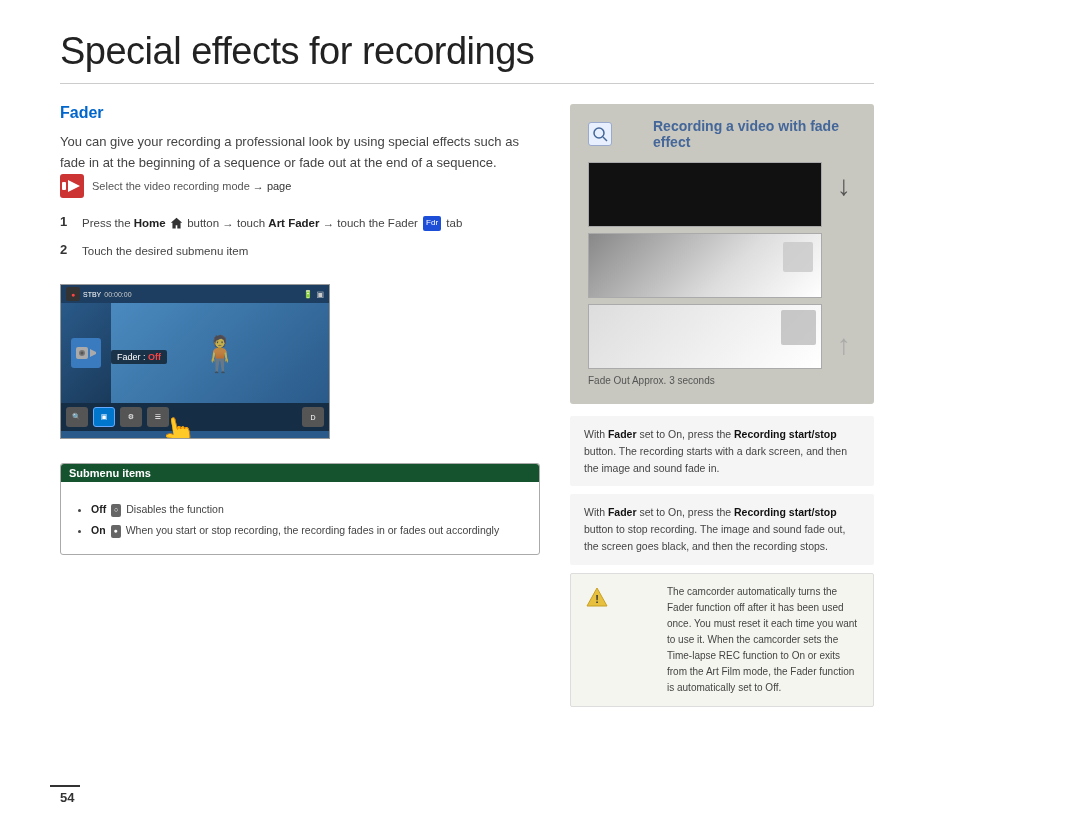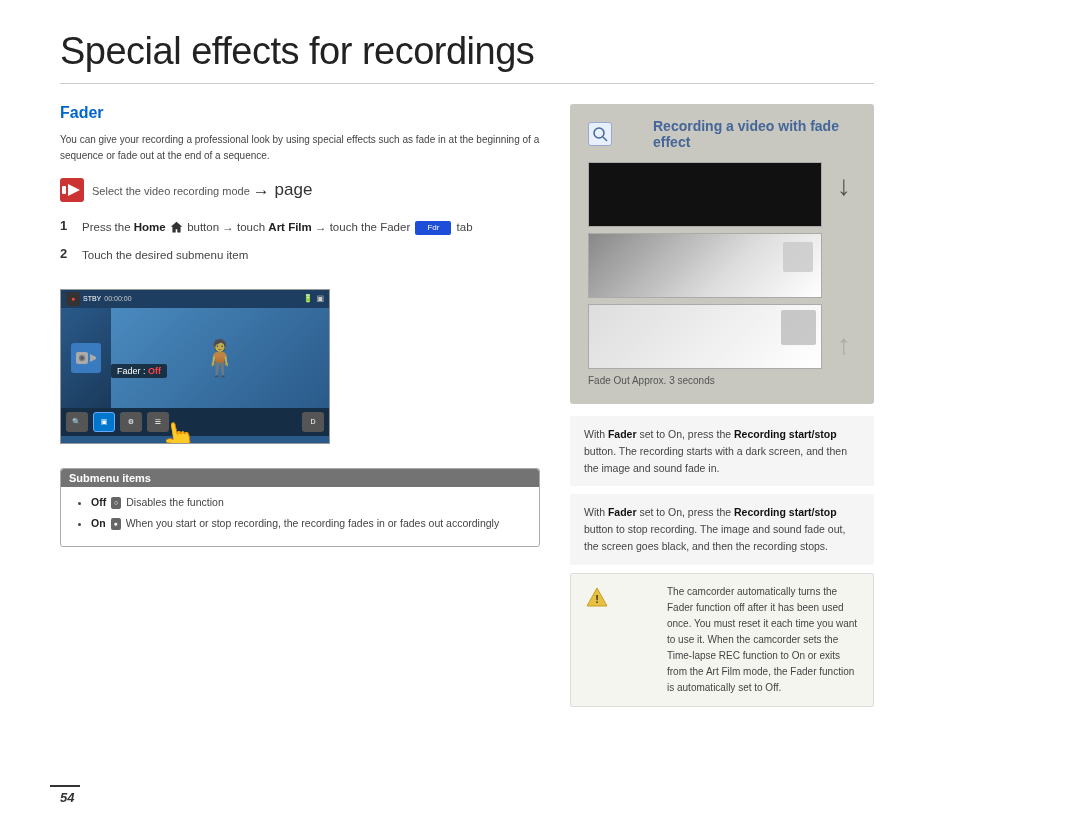--- a/index.html
+++ b/index.html
@@ -50,24 +50,23 @@
     }
 
     .section-title {
       font-size: 16px;
       color: #0066cc;
       font-weight: 600;
       margin-bottom: 10px;
     }
 
     .intro-text {
-      font-size: 10px;
+      font-size: 13px;
       line-height: 1.6;
       color: #444;
-      margin-bottom: 14px;
     }
 
     .prerequisite-box {
       display: flex;
       align-items: center;
       gap: 8px;
       margin-bottom: 16px;
     }
 
     .prereq-icon {
@@ -76,21 +75,21 @@
       flex-shrink: 0;
     }
 
     .prereq-text {
       font-size: 11px;
       color: #555;
     }
 
     .arrow-text {
       color: #333;
-      font-size: 17px;
+      font-size: 11px;
     }
 
     .steps-list {
       list-style: none;
       margin-bottom: 14px;
     }
 
     .step-item {
       display: flex;
       gap: 8px;
@@ -115,21 +114,21 @@
     .step-text strong {
       font-weight: 700;
       color: #222;
     }
 
     .tab-icon {
       display: inline-block;
       background: #1d4ed8;
       color: #fff;
       font-size: 8px;
-      padding: 1px 12px;
+      padding: 1px 3px;
       border-radius: 2px;
       vertical-align: middle;
       margin: 0 2px;
     }
 
     
     .camera-screenshot {
       width: 270px;
       height: 155px;
       border: 1px solid #999;
@@ -210,21 +209,21 @@
 
     .cam-figure {
       color: rgba(255,255,255,0.7);
       font-size: 35px;
       line-height: 1;
     }
 
     
     .fader-overlay {
       position: absolute;
-      bottom: 30px;
+      bottom: 39px;
       left: 50px;
       background: rgba(0,0,0,0.6);
       color: #fff;
       font-size: 9px;
       padding: 2px 6px;
       border-radius: 2px;
     }
 
     .fader-off {
       color: #ff4444;
@@ -273,26 +272,26 @@
 
     
     .submenu-box {
       border: 1px solid #aaa;
       border-radius: 3px;
       padding: 10px 14px;
       margin-top: 10px;
     }
 
     .submenu-title {
-      background: #737373;
+      background: #14532d;
       color: #fff;
       font-size: 11px;
       font-weight: 600;
       padding: 3px 8px;
-      margin: -10px -14px 8px -14px;
+      margin: -10px -14px 20px -14px;
       border-radius: 3px 3px 0 0;
     }
 
     .submenu-list {
       list-style: disc;
       padding-left: 16px;
     }
 
     .submenu-list li {
       font-size: 10.5px;
@@ -480,21 +479,20 @@
     }
 
     
     .page-number {
       position: absolute;
       bottom: 20px;
       left: 60px;
       font-size: 13px;
       font-weight: 600;
       color: #333;
-      font-style: italic;
     }
 
     .page-number-divider {
       position: absolute;
       bottom: 38px;
       left: 50px;
       width: 30px;
       height: 2px;
       background: #333;
     }
@@ -539,21 +537,21 @@
 
       <div class="steps-list">
 
         <div class="step-item">
           <span class="step-number">1</span>
           <span class="step-text">
             Press the <strong>Home</strong>
             <svg class="home-svg" viewBox="0 0 16 16" fill="#333">
               <path d="M8 1L1 7h2v7h4v-4h2v4h4V7h2L8 1z"></path>
             </svg>
-            button → touch <strong>Art Film</strong> → touch the Fader
+            button → touch <strong>Art Fader</strong> → touch the Fader
             <span class="tab-icon">Fdr</span>
             tab
           </span>
         </div>
 
         <div class="step-item">
           <span class="step-number">2</span>
           <span class="step-text">Touch the desired submenu item</span>
         </div>
       </div>

